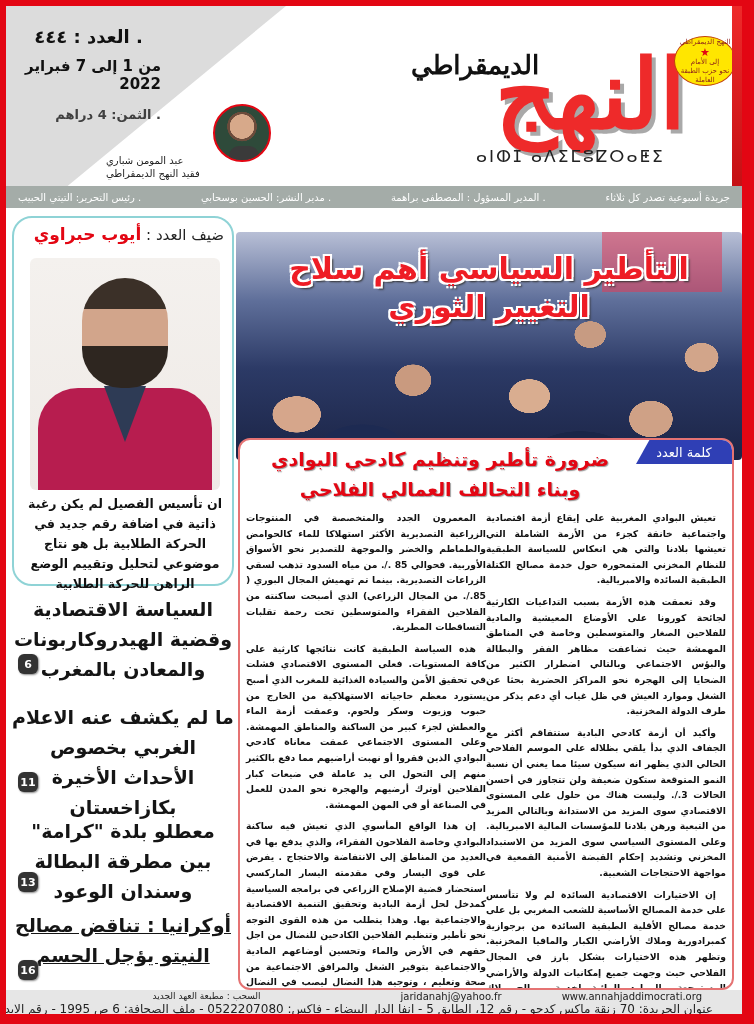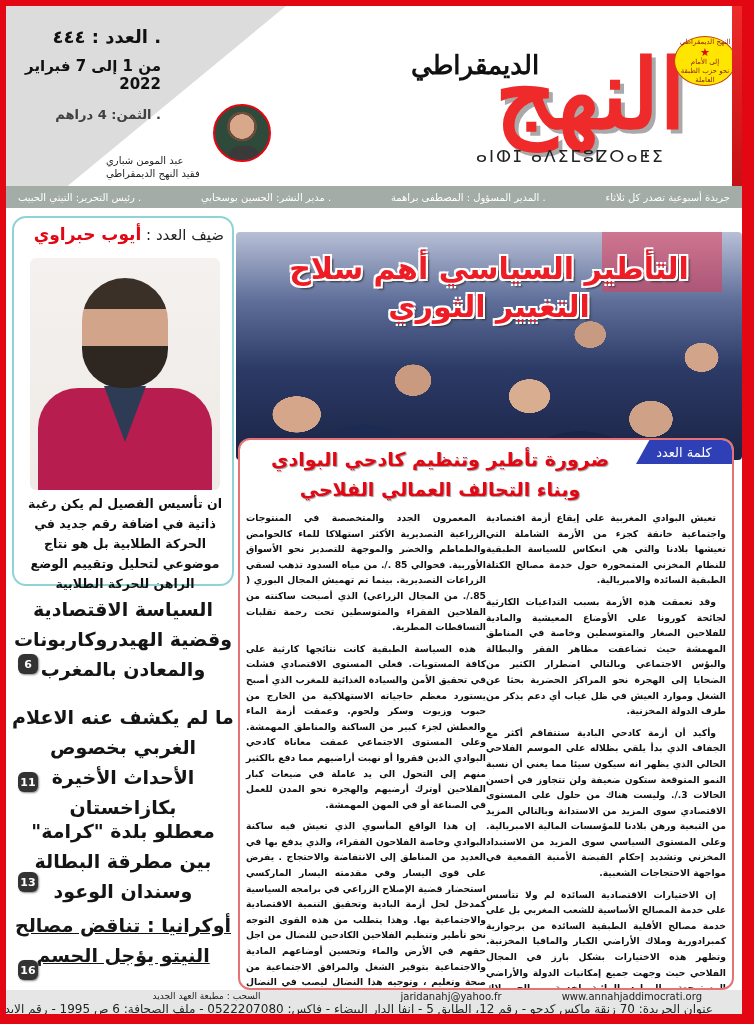--- a/index.html
+++ b/index.html
@@ -5,21 +5,21 @@
   * { box-sizing: border-box; margin: 0; padding: 0; }
   html, body { width: 754px; height: 1024px; overflow: hidden; background: #e30613; }
   body { font-family: "DejaVu Sans", sans-serif; position: relative; }
   .page { position: absolute; left: 6px; top: 6px; width: 736px; height: 1008px; background: #ffffff; overflow: hidden; }
 
   
   .masthead { position: absolute; left: 0; top: 0; width: 736px; height: 180px; background: #fff; }
   .grey-wedge { position: absolute; left: 0; top: 0; width: 280px; height: 180px; background: #dcdcdc;
     clip-path: polygon(0 0, 100% 0, 22% 100%, 0 100%); }
   .issue-info { position: absolute; left: 10px; top: 20px; direction: rtl; text-align: right; width: 145px; }
-  .issue-number { font-weight: bold; font-size: 18px; color: #111; display: block; }
+  .issue-number { font-weight: bold; font-size: 18px; color: #111; display: block; text-align: center; }
   .issue-date { font-weight: bold; font-size: 15px; color: #111; display: block; margin-top: 10px; }
   .issue-price { font-weight: bold; font-size: 13px; color: #404040; display: block; margin-top: 14px; }
 
   .founder-photo { position: absolute; left: 207px; top: 98px; width: 58px; height: 58px; border-radius: 50%; border: 2px solid #e30613;
     background: radial-gradient(circle at 50% 38%, #d7a98a 0 28%, #6b4b3b 29% 34%, #2e4a3a 35% 100%); overflow: hidden; }
   .founder-photo::after { content: ""; position: absolute; left: 14px; top: 40px; width: 30px; height: 22px; background: #3a3a3a; border-radius: 10px 10px 0 0; }
   .founder-caption { position: absolute; left: 100px; top: 148px; width: 120px; direction: rtl; text-align: left; font-size: 10px; line-height: 13px; color: #222; }
 
   .logo { position: absolute; left: 310px; top: 30px; width: 400px; height: 130px; }
   .logo-main { position: absolute; right: 30px; top: 0; font-family: "DejaVu Serif", serif; font-size: 96px; font-weight: bold; color: #ee2a2a; line-height: 118px; direction: rtl;
@@ -45,21 +45,21 @@
       radial-gradient(ellipse 28px 24px at 92% 55%, #d2a58a 0 60%, transparent 61%),
       radial-gradient(ellipse 26px 22px at 70% 45%, #c79b82 0 60%, transparent 61%),
       radial-gradient(ellipse 70px 40px at 25% 95%, #1d2a52 0 60%, transparent 61%),
       radial-gradient(ellipse 80px 40px at 68% 98%, #1a2547 0 60%, transparent 61%),
       linear-gradient(180deg, #b8bfd6 0%, #5f6f9a 30%, #2c3a66 60%, #1b2446 100%); margin-top: 24px; }
   .hero-flag { position: absolute; right: 20px; top: 0; width: 120px; height: 60px; background: #e23b55; opacity: 0.55; }
   .hero-title { position: absolute; left: 0; top: 18px; width: 100%; text-align: center; direction: rtl; font-weight: bold; color: #ee1c25;
     font-size: 30px; line-height: 38px; text-shadow: 2px 2px 0 #fff, -2px -2px 0 #fff, 2px -2px 0 #fff, -2px 2px 0 #fff, 3px 3px 2px #333; }
 
   
-  .guest-box { position: absolute; left: 6px; top: 210px; width: 222px; height: 370px; border: 2px solid #8fd3d6; border-radius: 14px; background: #fff; }
+  .guest-box { position: absolute; left: 6px; top: 210px; width: 222px; height: 370px; border: 2px solid #8fd3d6; border-radius: 20px; background: #fff; }
   .guest-heading { position: absolute; top: 6px; right: 8px; direction: rtl; font-size: 15px; color: #222; white-space: nowrap; }
   .guest-name { color: #e30613; font-weight: bold; font-size: 17px; }
   .guest-photo { position: absolute; left: 16px; top: 40px; width: 190px; height: 232px; border-radius: 6px; overflow: hidden;
     background: linear-gradient(180deg, #f4f1ee 0%, #efeae6 100%); }
   .guest-photo .head { position: absolute; left: 52px; top: 20px; width: 86px; height: 110px; border-radius: 44px 44px 40px 40px;
     background: linear-gradient(180deg, #3b3028 0 28%, #d2a58b 28% 62%, #2e2620 62% 100%); }
   .guest-photo .body { position: absolute; left: 8px; top: 130px; width: 174px; height: 110px; border-radius: 40px 40px 0 0; background: #b71d4f; }
   .guest-photo .collar { position: absolute; left: 74px; top: 128px; width: 42px; height: 56px; background: #2e3b55; clip-path: polygon(0 0, 100% 0, 50% 100%); }
   .guest-quote { position: absolute; left: 8px; top: 276px; width: 206px; direction: rtl; text-align: center; font-weight: bold; font-size: 12.5px; line-height: 20px; color: #111; }
 

